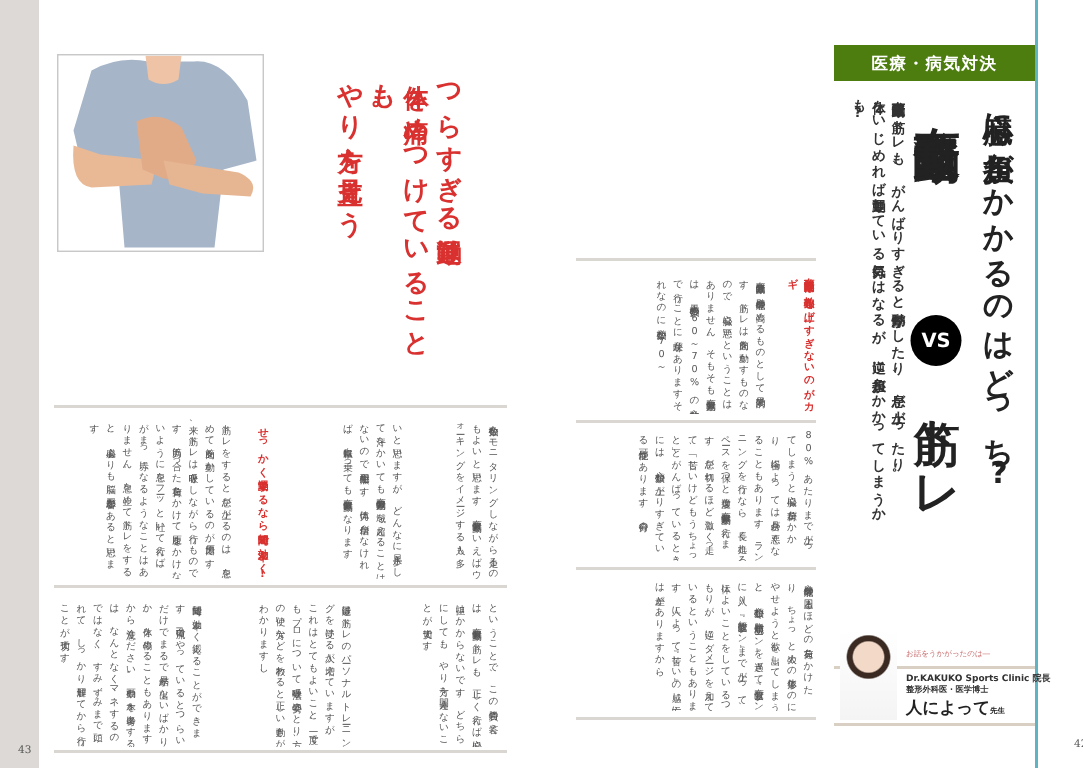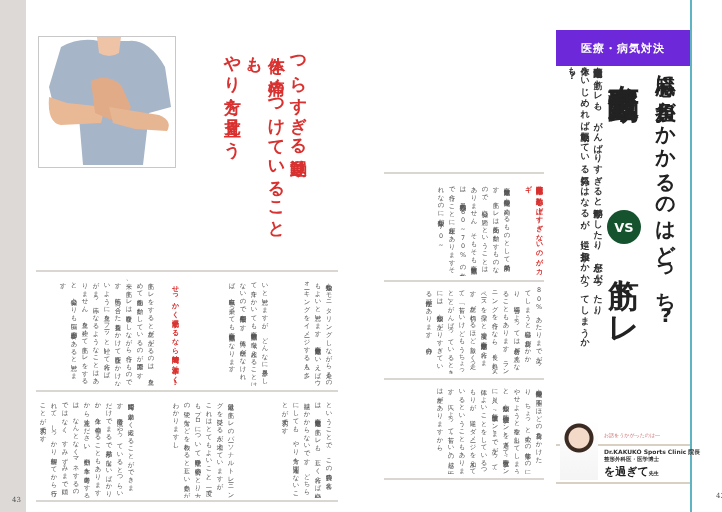--- a/index.html
+++ b/index.html
@@ -33,39 +33,39 @@
   .body-col {
     position:absolute; font-size:6.4px; line-height:11px; color:#555;
     letter-spacing:0.6px;
   }
   .body-col .red { color:#d8312f; font-weight:bold; font-size:7px; }
   .spine-right {
     position:absolute; left:690px; top:0; width:2px; height:512px;
     background:#5fb4c2;
   }
   .cat-banner {
-    position:absolute; left:556px; top:30px; width:134px; height:36px;
-    background:#6d28d9; color:#fff; font-weight:bold; font-size:11px;
+    position:absolute; left:556px; top:30px; width:134px; height:24px;
+    background:#4d7c0f; color:#fff; font-weight:bold; font-size:11px;
     display:flex; align-items:center; justify-content:center; letter-spacing:1px;
   }
   .headline {
     position:absolute; left:654px; top:60px; height:300px;
     font-size:20px; font-weight:bold; color:#222; line-height:24px; letter-spacing:1px;
   }
   .big {
     position:absolute; left:606px; top:60px; height:120px;
     font-size:31px; font-weight:bold; color:#222; line-height:36px; letter-spacing:2px;
   }
   .big2 {
     position:absolute; left:606px; top:256px; height:110px;
     font-size:31px; font-weight:bold; color:#222; line-height:36px; letter-spacing:2px;
   }
   .vs {
     position:absolute; left:607px; top:210px; width:34px; height:34px; border-radius:50%;
-    background:#14532d; color:#fff; font-weight:bold; font-size:13px;
+    background:#000000; color:#fff; font-weight:bold; font-size:13px;
     display:flex; align-items:center; justify-content:center;
   }
   .lead {
     position:absolute; left:565px; top:60px; height:290px;
     font-size:9px; font-weight:bold; color:#333; line-height:13px; letter-spacing:0.5px;
   }
   .doctor {
     position:absolute; left:556px; top:420px; width:134px; height:62px;
   }
   .doctor .band {
@@ -152,15 +152,15 @@
 <div class="body-col vert" style="left:388px; top:384px; height:90px; width:156px; overflow:hidden;">心肺機能を上回るほどの負荷をかけたり、ちょっと太めの体形なのにやせようと欲を出してしまうと、心拍数が『脂肪燃焼ゾーン』を過ぎて『有酸素ゾーン』に入り、『無酸素ゾーン』まで上がって、体によいことをしているつもりが、逆にダメージを加えているということもあります。人によって『苦しい』の感じ方には差がありますから、</div>
 <div class="rule" style="left:384px; top:478px; width:160px;"></div>
 
 <div class="doctor">
   <div class="band"></div>
   <div class="avatar"></div>
   <div class="intro">お話をうかがったのは―</div>
   <div class="clinic">Dr.KAKUKO Sports Clinic 院長</div>
   <div class="dept">整形外科医・医学博士</div>
   <div class="name">
-    <span>を過ぎて</span><small>先生</small>
+    <span>人によって</span><small>先生</small>
   </div>
 </div>
 
 </body></html>

